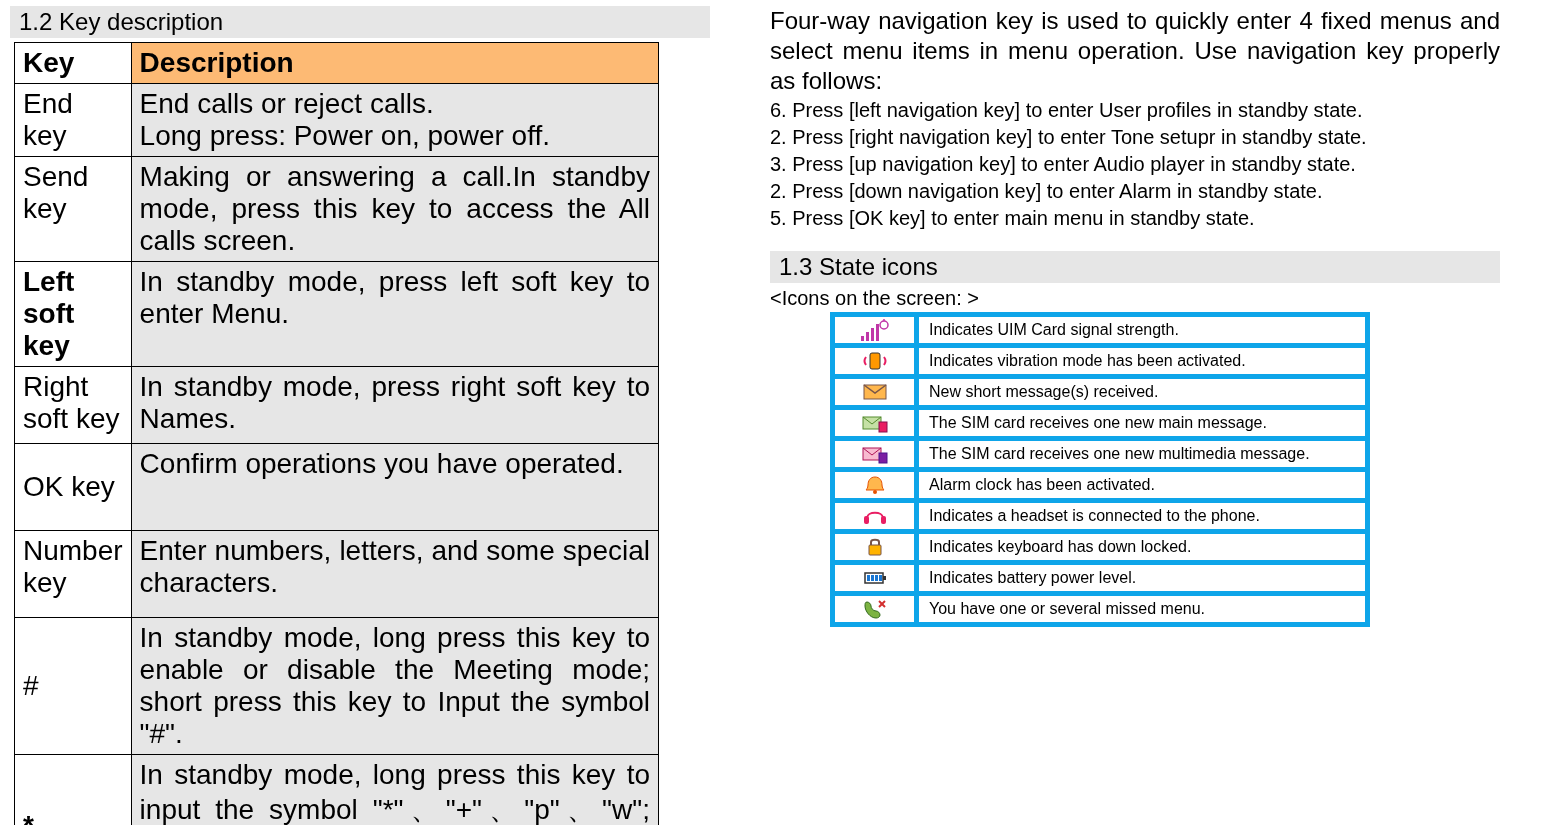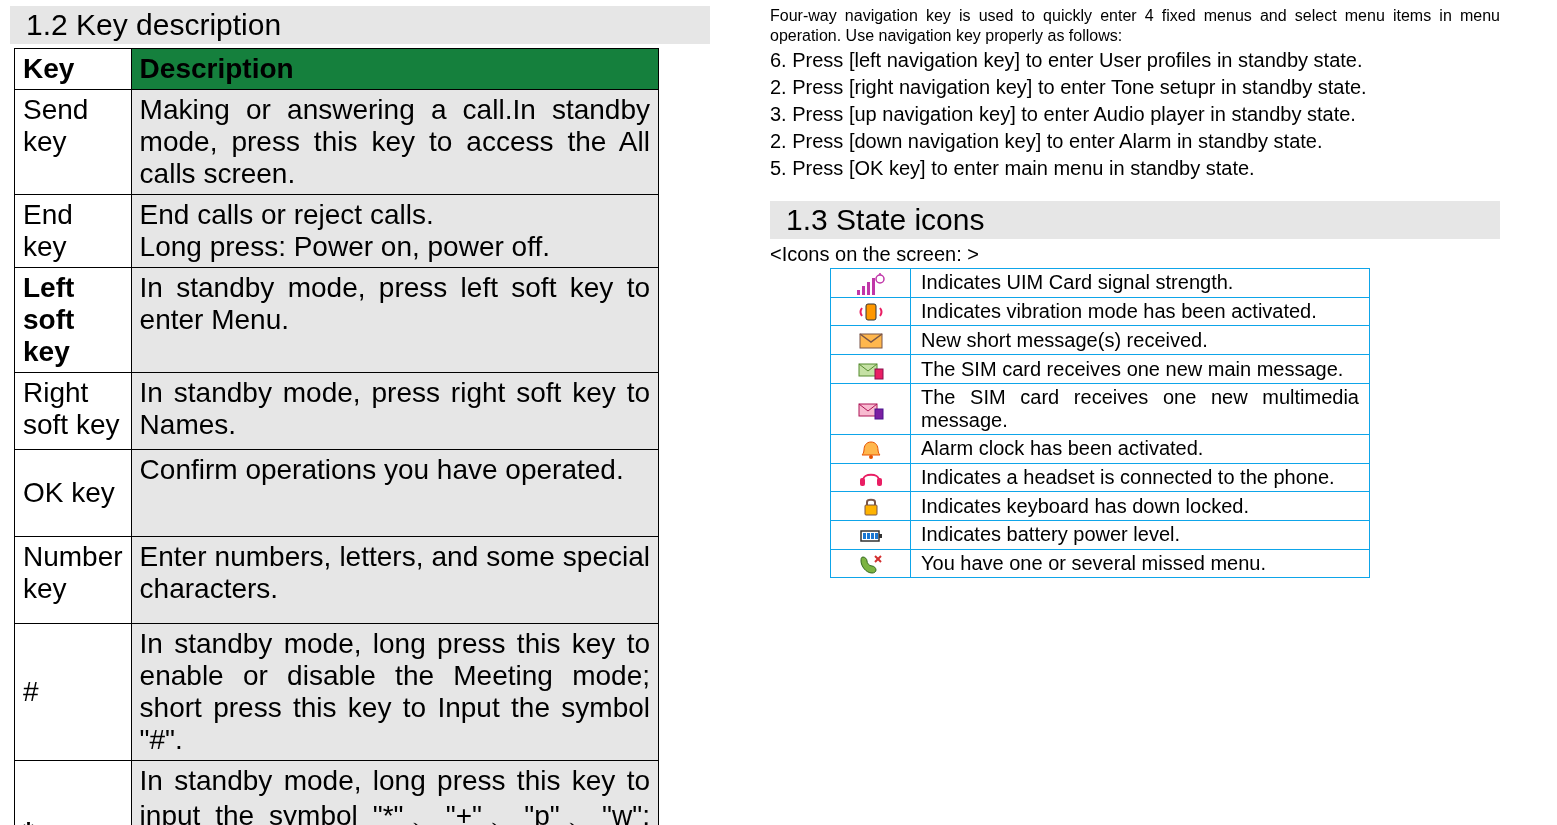--- a/index.html
+++ b/index.html
@@ -19,22 +19,22 @@
   .page {
     flex: 1;
     position: relative;
     padding-top: 6px;
   }
   .page-left { max-width: 700px; }
   .page-right { max-width: 730px; }
 
   .section-header {
     background: #e6e6e6;
-    font-size: 30px;
-    padding: 2px 16px;
+    font-size: 24px;
+    padding: 2px 9px;
     margin-bottom: 4px;
   }
 
   table.key-table {
     border-collapse: collapse;
     width: 645px;
     margin-left: 4px;
   }
   table.key-table td, table.key-table th {
     border: 1px solid #000;
@@ -48,27 +48,27 @@
   }
   table.key-table td.col-key {
     width: 90px;
     text-align: justify;
   }
   table.key-table td.col-desc {
     background: #e6e6e6;
     text-align: justify;
   }
   table.key-table th.col-desc-h {
-    background: #15803d;
+    background: #fdba74;
   }
   .tall { height: 68px; }
   .tall2 { height: 78px; }
 
   .para {
-    font-size: 16px;
+    font-size: 24px;
     line-height: 1.25;
     margin-bottom: 2px;
     text-align: justify;
   }
   .list-line {
     font-size: 20px;
     line-height: 1.25;
     margin-bottom: 2px;
   }
 
@@ -76,23 +76,23 @@
     font-size: 20px;
     margin-bottom: 2px;
   }
 
   table.icon-table {
     border-collapse: collapse;
     width: 540px;
     margin-left: 60px;
   }
   table.icon-table td {
-    border: 1px solid #0ea5e9;
+    border: 5px solid #0ea5e9;
     padding: 2px 10px;
-    font-size: 20px;
+    font-size: 16px;
     vertical-align: middle;
     text-align: justify;
   }
   table.icon-table td.icon-cell {
     width: 75px;
     text-align: center;
     padding: 2px;
   }
   .ic {
     display: inline-block;
@@ -121,27 +121,27 @@
   <div class="page page-left">
     <div class="section-header">1.2 Key description</div>
 
     <table class="key-table">
       <tbody>
           <tr>
         <th class="col-key">Key</th>
         <th class="col-desc-h">Description</th>
       </tr>
       <tr>
-        <td class="col-key">Send key</td>
-        <td class="col-desc">Making or answering a call.In standby mode, press this key to access the All calls screen.</td>
-      </tr>
-      <tr>
         <td class="col-key">End key</td>
         <td class="col-desc" style="white-space:pre-line;">End calls or reject calls.
 Long press: Power on, power off.</td>
+      </tr>
+      <tr>
+        <td class="col-key">Send key</td>
+        <td class="col-desc">Making or answering a call.In standby mode, press this key to access the All calls screen.</td>
       </tr>
       <tr>
         <td class="col-key tall" style="text-align:justify;font-weight:bold;"><span>Left soft key</span></td>
         <td class="col-desc tall">In standby mode, press left soft key to enter Menu.</td>
       </tr>
       <tr>
         <td class="col-key tall">Right soft key</td>
         <td class="col-desc tall">In standby mode, press right soft key to Names.</td>
       </tr>
       <tr>

